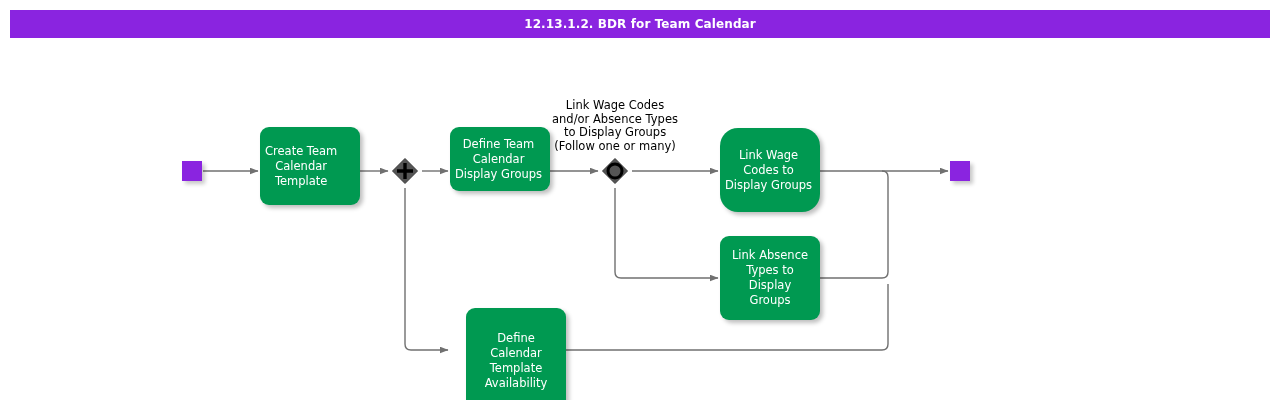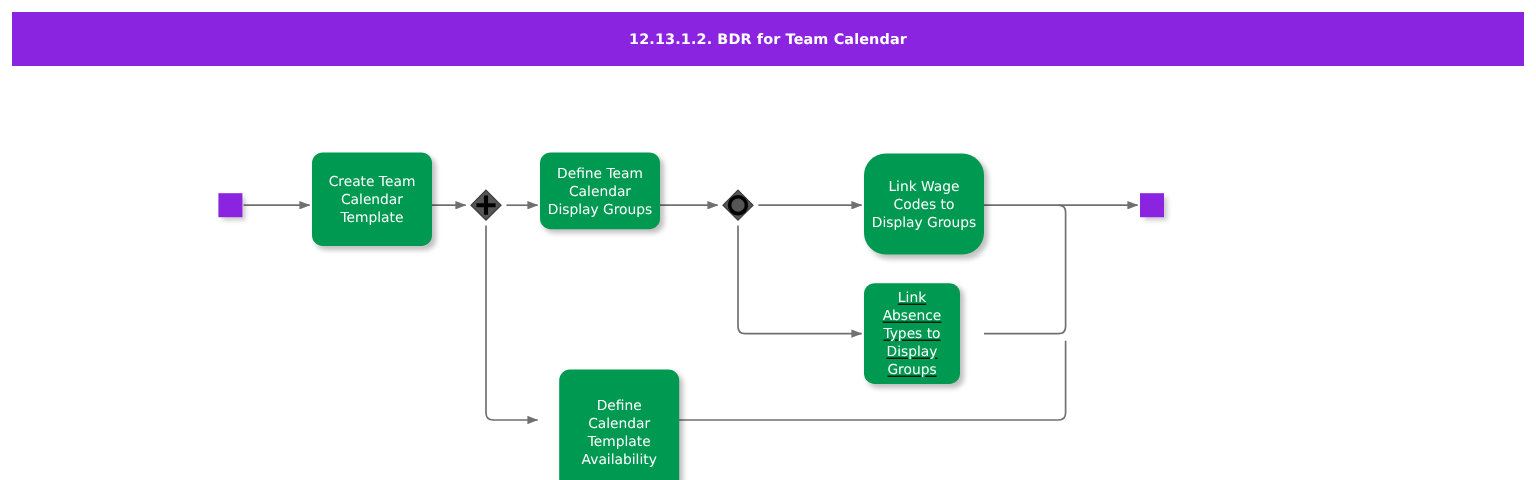--- a/index.html
+++ b/index.html
@@ -14,21 +14,21 @@
     overflow: hidden;
     font-family: "DejaVu Sans", "Liberation Sans", sans-serif;
   }
 
   
   #title-bar {
     position: absolute;
     left: 10px;
     top: 10px;
     width: 1260px;
-    height: 45px;
+    height: 28px;
     background: #8A24E0;
     display: flex;
     align-items: center;
     justify-content: center;
   }
   #title-bar .title-text {
     color: #ffffff;
     font-size: 12px;
     font-weight: bold;
     font-family: "DejaVu Sans", "Liberation Sans", sans-serif;
@@ -53,21 +53,21 @@
   }
 
   
   .task {
     position: absolute;
     background: #009951;
     border-radius: 9px;
     box-sizing: border-box;
     display: flex;
     align-items: center;
-    justify-content: center;
+    justify-content: flex-start;
     box-shadow: 3px 3px 4px rgba(0,0,0,0.25);
     z-index: 3;
   }
   .task .task-label {
     color: #ffffff;
     font-size: 11.5px;
     line-height: 15px;
     text-align: center;
     white-space: pre-line;
     font-family: "DejaVu Sans", "Liberation Sans", sans-serif;
@@ -166,35 +166,39 @@
       <path d="M 15 7 L 15 23 M 7 15 L 23 15" stroke="#000000" stroke-width="3.4" stroke-linecap="butt"></path>
     </svg>
   </div>
 
   <div class="task" style="left:450px; top:127px; width:100px; height:64px;">
     <span class="task-label">Define Team
 Calendar
 Display Groups</span>
   </div>
 
+  <div class="annotation" style="left:500px; top:99px; width:230px;">Link Wage Codes
+and/or Absence Types
+to Display Groups
+(Follow one or many)</div>
 
   <div class="gateway" style="left:600px; top:156px;">
     <svg class="gw-shape" viewBox="0 0 30 30">
       <polygon points="15,2.5 27.5,15 15,27.5 2.5,15" fill="#555555" stroke="#3a3a3a" stroke-width="1"></polygon>
       <circle cx="15" cy="15" r="7" fill="none" stroke="#000000" stroke-width="3"></circle>
     </svg>
   </div>
 
   <div class="task" style="left:720px; top:128px; width:100px; height:84px;border-radius:18px;">
     <span class="task-label">Link Wage
 Codes to
 Display Groups</span>
   </div>
 
-  <div class="task" style="left:720px; top:236px; width:80px; height:84px;text-decoration:underline;">
+  <div class="task" style="left:720px; top:236px; width:100px; height:84px;">
     <span class="task-label">Link Absence
 Types to Display
 Groups</span>
   </div>
 
   <div class="task" style="left:466px; top:308px; width:100px; height:105px;">
     <span class="task-label">Define Calendar
 Template
 Availability</span>
   </div>

